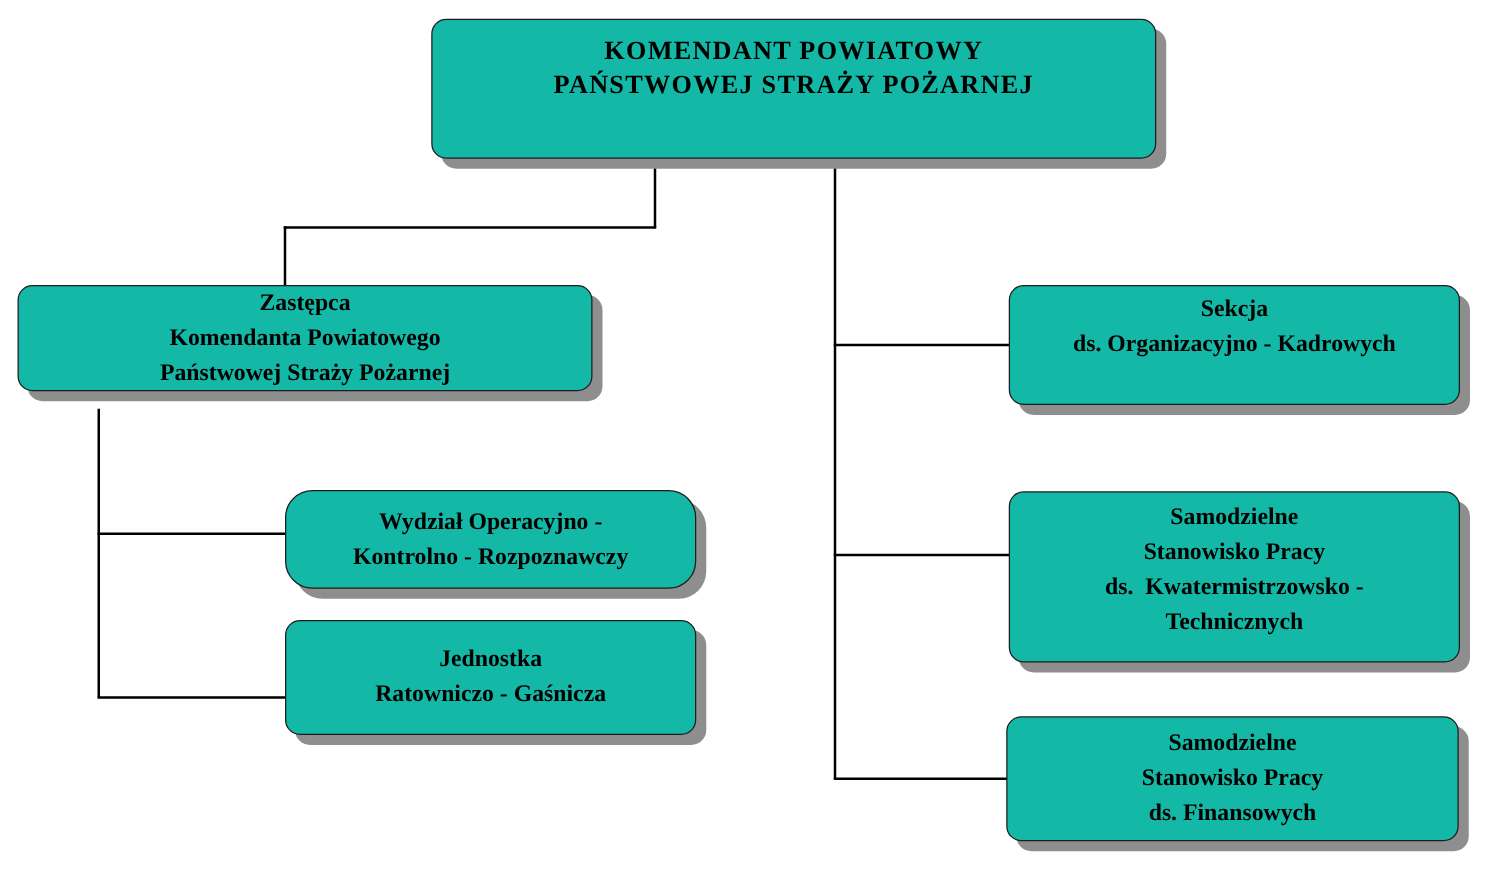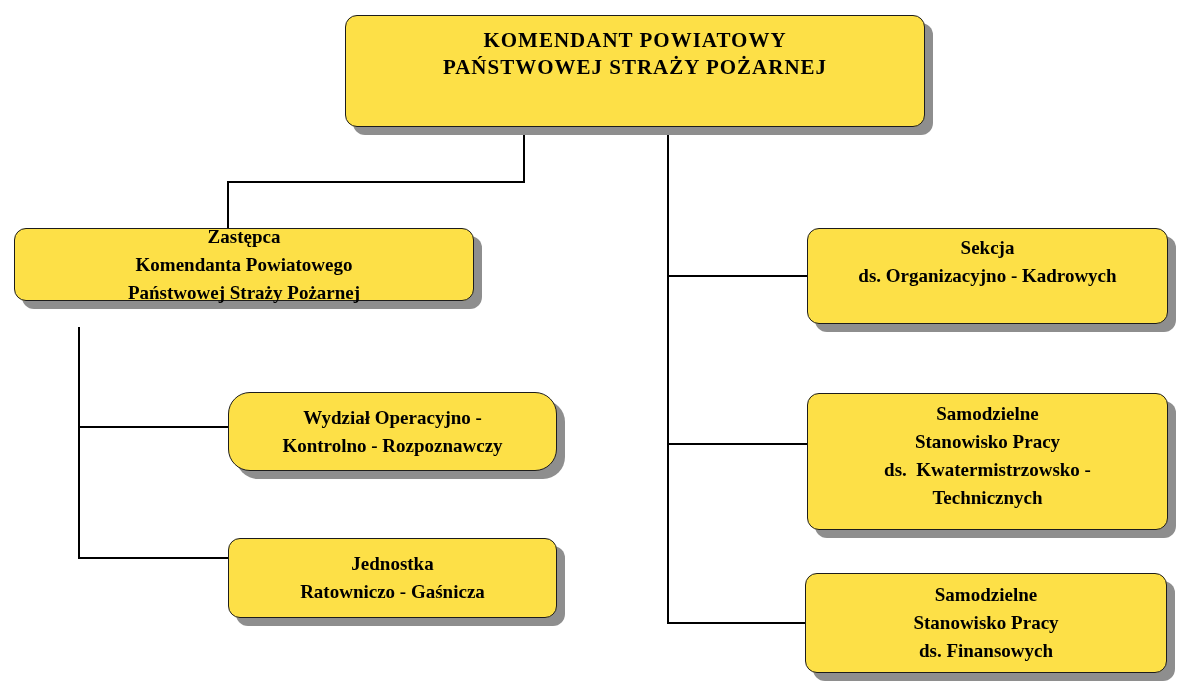--- a/index.html
+++ b/index.html
@@ -12,21 +12,21 @@
     width: 1198px;
     height: 700px;
     background: #ffffff;
     overflow: hidden;
     font-family: "Liberation Serif", "DejaVu Serif", serif;
   }
   
   .node {
     position: absolute;
     box-sizing: border-box;
-    background: #fde047;
+    background: #14b8a6;
     border: 1.5px solid #1c1c1c;
     border-radius: 12px;
     box-shadow: 8px 8px 0 #8e8e8e;
     display: flex;
     align-items: center;
     justify-content: center;
     text-align: center;
     color: #000000;
     font-weight: bold;
     font-size: 19px;
@@ -38,23 +38,23 @@
     width: 100%;
   }
   #node-komendant {
     left: 345px; top: 15px; width: 580px; height: 112px;
     align-items: flex-start;
     padding-top: 11px;
     font-size: 21px;
     line-height: 27px;
     letter-spacing: 1px;
   }
-  #node-zastepca     { left: 14px;  top: 228px; width: 460px; height: 73px; align-items: center; }
+  #node-zastepca     { left: 14px;  top: 228px; width: 460px; height: 85px; align-items: center; }
   #node-wydzial      { left: 228px; top: 392px; width: 329px; height: 79px; border-radius: 22px; }
-  #node-jednostka    { left: 228px; top: 538px; width: 329px; height: 80px; }
+  #node-jednostka    { left: 228px; top: 496px; width: 329px; height: 92px; }
   #node-sekcja       { left: 807px; top: 228px; width: 361px; height: 96px;  padding-bottom: 28px; }
   #node-kwatermistrz { left: 807px; top: 393px; width: 361px; height: 137px; padding-bottom: 12px; }
   #node-finanse      { left: 805px; top: 573px; width: 362px; height: 100px; }
 
   
   .line {
     position: absolute;
     background: #000000;
   }
   .line.v { width: 1.5px; }

